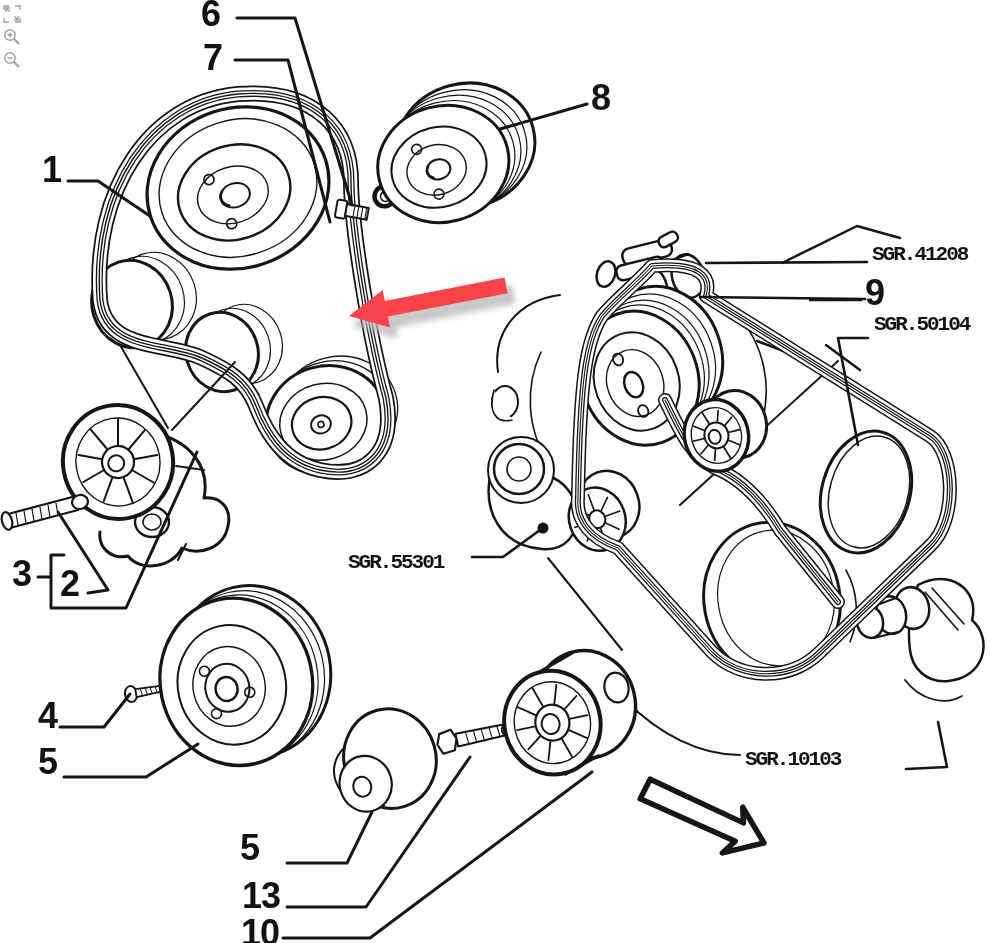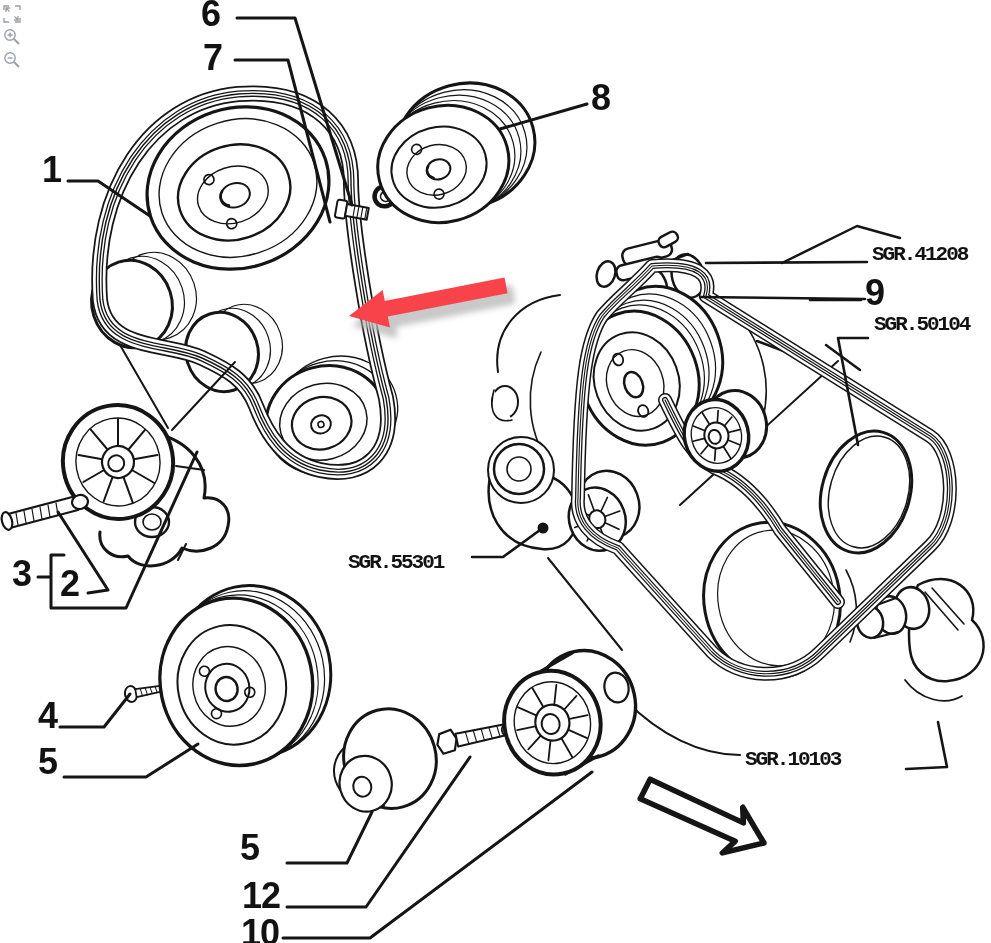--- a/index.html
+++ b/index.html
@@ -468,21 +468,21 @@
   <div class="lbl num" style="left:42px;top:152px">1</div>
   <div class="lbl num" style="left:201px;top:-4px">6</div>
   <div class="lbl num" style="left:203px;top:40px">7</div>
   <div class="lbl num" style="left:591px;top:80px">8</div>
   <div class="lbl num" style="left:865px;top:275px">9</div>
   <div class="lbl num" style="left:12px;top:556px">3</div>
   <div class="lbl num" style="left:60px;top:566px">2</div>
   <div class="lbl num" style="left:38px;top:698px">4</div>
   <div class="lbl num" style="left:38px;top:744px">5</div>
   <div class="lbl num" style="left:240px;top:830px">5</div>
-  <div class="lbl num" style="left:242px;top:878px">12</div>
+  <div class="lbl num" style="left:242px;top:878px">13</div>
   <div class="lbl num" style="left:241px;top:915px">10</div>
 
   <div class="lbl code" style="left:872px;top:244px">SGR.41208</div>
   <div class="lbl code" style="left:874px;top:314px">SGR.50104</div>
   <div class="lbl code" style="left:348px;top:552px">SGR.55301</div>
   <div class="lbl code" style="left:745px;top:749px">SGR.10103</div>
 
 </div>
 
 </body></html>

